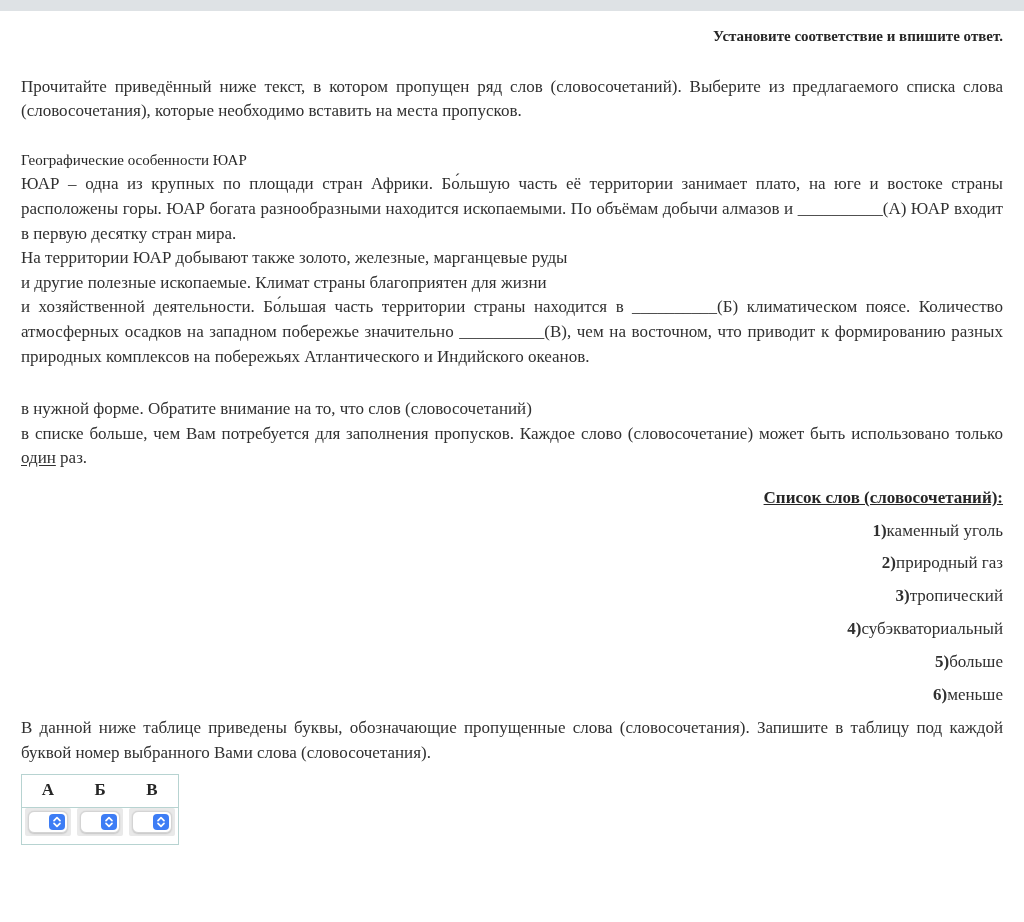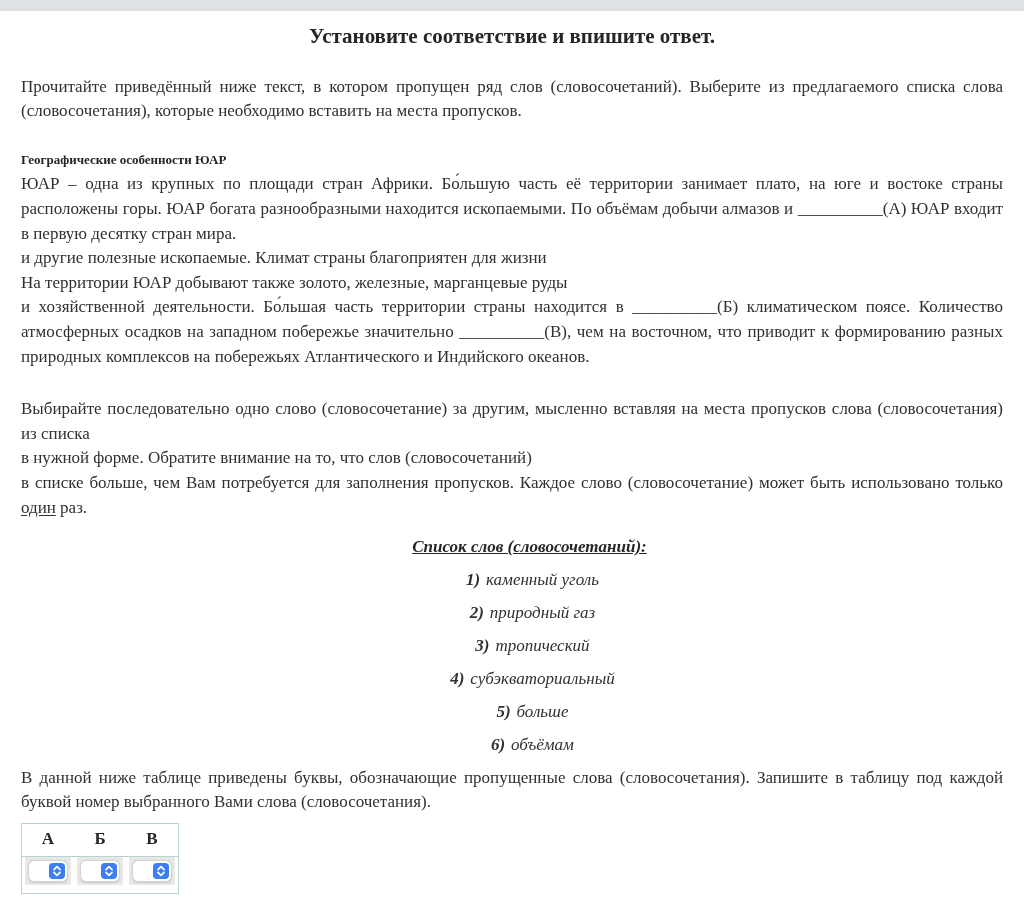--- a/index.html
+++ b/index.html
@@ -16,37 +16,37 @@
     background: #dee2e5;
   }
   .content {
     padding: 13px 21px 0 21px;
     font-size: 17px;
     line-height: 24.6px;
     text-align: justify;
   }
   .q-title {
     font-weight: bold;
-    font-size: 21px;
-    text-align: center;
+    font-size: 15px;
+    text-align: right;
     margin: 0 0 26px 0;
     color: #262626;
   }
   .intro { margin: 8px 0 24px 0; }
   .passage-heading {
-    font-weight: bold;
-    font-size: 13px;
+    font-weight: normal;
+    font-size: 15px;
     text-align: left;
     margin: 0;
     color: #262626;
   }
   .passage { margin: 0 0 28px 0; }
   .instructions { margin: 0 0 15px 0; }
   .just div { text-align: justify; }
-  .word-list { margin: 0 0 7px 35px; text-align: center; font-style: italic; }
+  .word-list { margin: 0 0 7px 35px; text-align: right; }
   .word-list-heading {
     font-weight: bold;
     text-decoration: underline;
     margin: 0 0 8px 0;
     color: #262626;
   }
   .word-item { margin: 0 0 8.4px 0; }
   .word-item .num { font-weight: bold; display: inline-block; min-width: 26px; }
   .table-intro { margin: 0 0 8px 0; }
   table.answer-table {
@@ -105,39 +105,38 @@
 <div class="content">
 
   <h1 class="q-title">Установите соответствие и впишите ответ.</h1>
 
   <p class="intro">Прочитайте приведённый ниже текст, в котором пропущен ряд слов (словосочетаний). Выберите из предлагаемого списка слова (словосочетания), которые необходимо вставить на места пропусков.</p>
 
   <h2 class="passage-heading">Географические особенности ЮАР</h2>
 
   <div class="passage just">
     <div>ЮАР – одна из крупных по площади стран Африки. Бо́льшую часть её территории занимает плато, на юге и востоке страны расположены горы. ЮАР богата разнообразными находится ископаемыми. По объёмам добычи алмазов и __________(А) ЮАР входит в первую десятку стран мира.</div>
+    <div>На территории ЮАР добывают также золото, железные, марганцевые руды</div>
     <div>и другие полезные ископаемые. Климат страны благоприятен для жизни</div>
-    <div>На территории ЮАР добывают также золото, железные, марганцевые руды</div>
     <div>и хозяйственной деятельности. Бо́льшая часть территории страны находится в __________(Б) климатическом поясе. Количество атмосферных осадков на западном побережье значительно __________(В), чем на восточном, что приводит к формированию разных природных комплексов на побережьях Атлантического и Индийского океанов.</div>
   </div>
 
   <div class="instructions just">
-    <div>Выбирайте последовательно одно слово (словосочетание) за другим, мысленно вставляя на места пропусков слова (словосочетания) из списка</div>
     <div>в нужной форме. Обратите внимание на то, что слов (словосочетаний)</div>
     <div><span>в списке больше, чем Вам потребуется для заполнения пропусков. Каждое слово (словосочетание) может быть использовано только </span><u>один</u><span> раз.</span></div>
   </div>
 
   <div class="word-list">
     <div class="word-list-heading">Список слов (словосочетаний):</div>
     <div class="word-item"><span class="num">1)</span><span>каменный уголь</span></div>
     <div class="word-item"><span class="num">2)</span><span>природный газ</span></div>
     <div class="word-item"><span class="num">3)</span><span>тропический</span></div>
     <div class="word-item"><span class="num">4)</span><span>субэкваториальный</span></div>
     <div class="word-item"><span class="num">5)</span><span>больше</span></div>
-    <div class="word-item"><span class="num">6)</span><span>объёмам</span></div>
+    <div class="word-item"><span class="num">6)</span><span>меньше</span></div>
   </div>
 
   <p class="table-intro">В данной ниже таблице приведены буквы, обозначающие пропущенные слова (словосочетания). Запишите в таблицу под каждой буквой номер выбранного Вами слова (словосочетания).</p>
 
   <table class="answer-table">
     <tbody>
         <tr>
       <th>А</th>
       <th>Б</th>
       <th>В</th>

